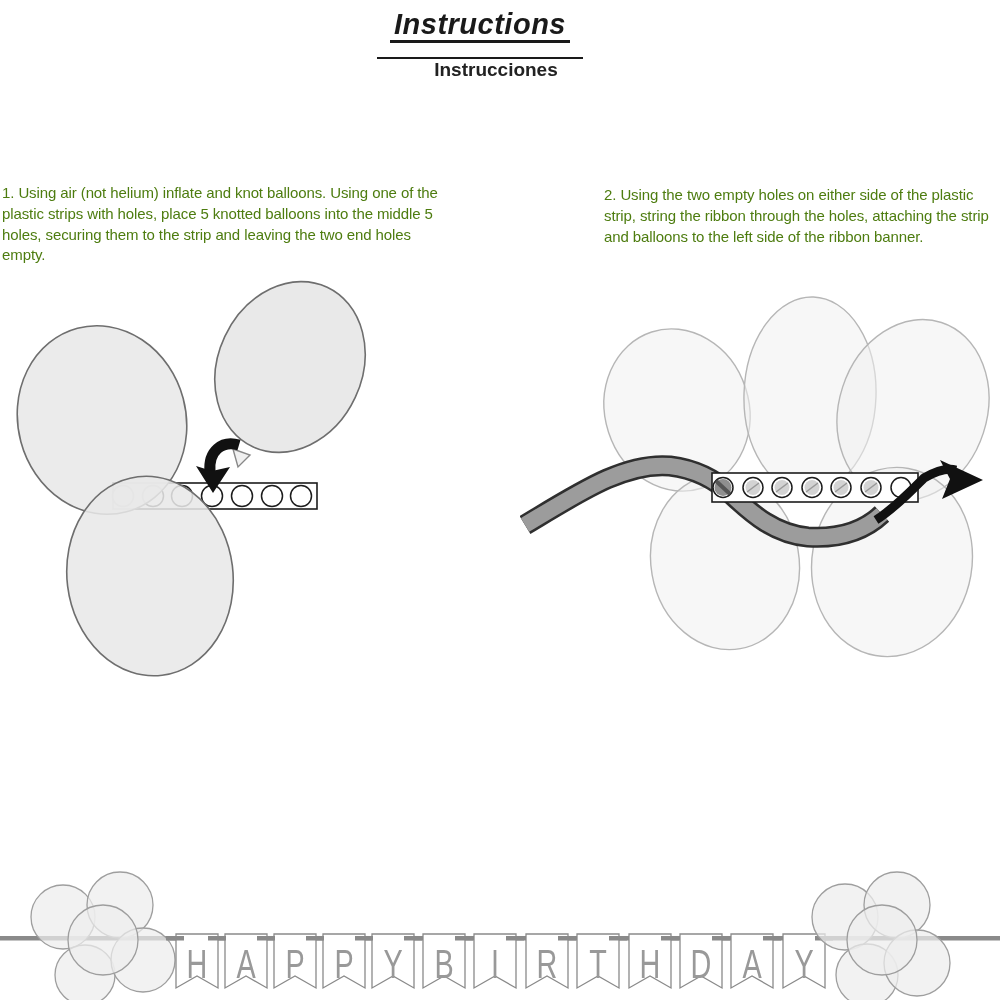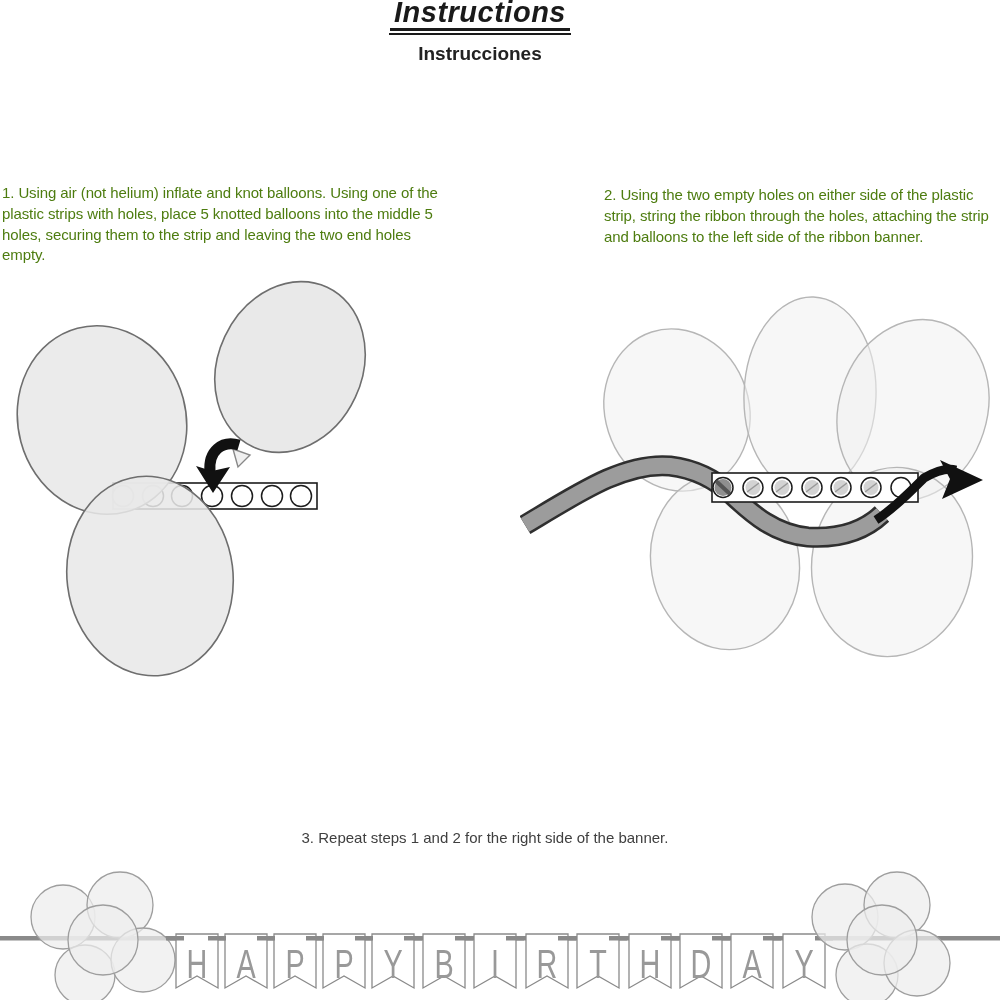--- a/index.html
+++ b/index.html
@@ -3,26 +3,26 @@
 <meta charset="utf-8">
 <style>
   html,body{margin:0;padding:0;background:#fff;}
   .page{
     position:relative;width:1000px;height:1000px;background:#fff;overflow:hidden;
     font-family:"Liberation Sans",sans-serif;color:#3f3f3f;
   }
   .title-block{position:absolute;top:0;left:0;width:960px;text-align:center;}
   .title-underline-outer{display:inline-block;border-bottom:2px solid #1a1a1a;padding:0 1px 2px 1px;}
   h1.title{
-    display:inline-block;margin:0;padding:0 4px 3px 4px;
+    display:inline-block;margin:12px;padding:0 4px 3px 4px;
     font-size:29px;font-weight:bold;font-style:italic;letter-spacing:.5px;
     color:#1a1a1a;border-bottom:3px solid #1a1a1a;line-height:25px;
   }
   h2.subtitle{
-    position:absolute;top:43px;left:0;width:960px;margin:0;text-align:center;
+    position:absolute;top:43px;left:0;width:960px;margin:16px;text-align:center;
     font-size:19px;font-weight:bold;color:#222;
   }
   .para{position:absolute;font-size:15px;line-height:20.8px;letter-spacing:-0.1px;color:#4d7c0f;}
   .para-1{top:183px;left:2px;width:443px;}
   .para-2{top:185px;left:604px;width:404px;}
   .para-3{position:absolute;top:829px;left:0;width:970px;text-align:center;
           font-size:15px;color:#3f3f3f;}
   .illus{position:absolute;}
   .illus-1{left:0;top:260px;}
   .illus-2{left:520px;top:280px;}
@@ -34,21 +34,20 @@
 
 <div class="page">
 
   <div class="title-block">
     <span class="title-underline-outer"><h1 class="title">Instructions</h1></span>
   </div>
   <h2 class="subtitle">Instrucciones</h2>
 
   <div class="para para-1">1. Using air (not helium) inflate and knot balloons. Using one of the plastic strips with holes, place 5 knotted balloons into the middle 5 holes, securing them to the strip and leaving the two end holes empty.</div>
   <div class="para para-2">2. Using the two empty holes on either side of the plastic strip, string the ribbon through the holes, attaching the strip and balloons to the left side of the ribbon banner.</div>
-  <div class="para-3">3. Repeat steps 1 and 2 for the right side of the banner.</div>
 
   <svg class="illus illus-1" width="450" height="420" viewBox="0 0 450 420">
 
     <g>
       <rect x="113" y="223" width="204" height="26" fill="#fff" stroke="#1c1c1c" stroke-width="1.6"></rect>
       <g fill="#fff" stroke="#1c1c1c" stroke-width="1.5">
         <circle cx="123" cy="236" r="10.5"></circle>
           <circle cx="153" cy="236" r="10.5"></circle>
         <circle cx="182" cy="236" r="10.5"></circle>
           <circle cx="212" cy="236" r="10.5"></circle>

